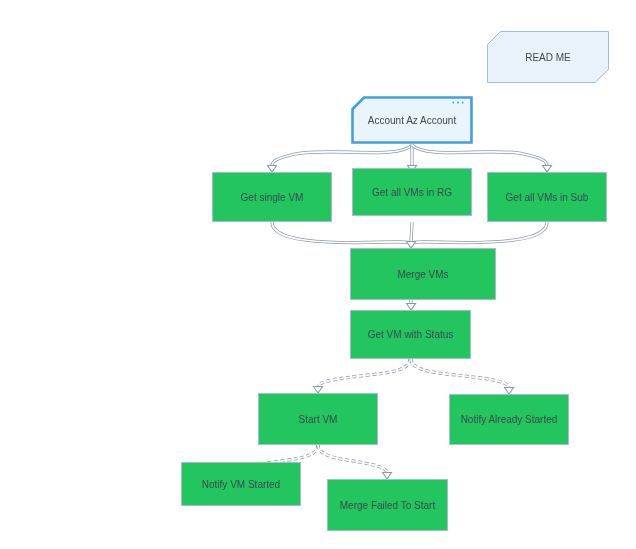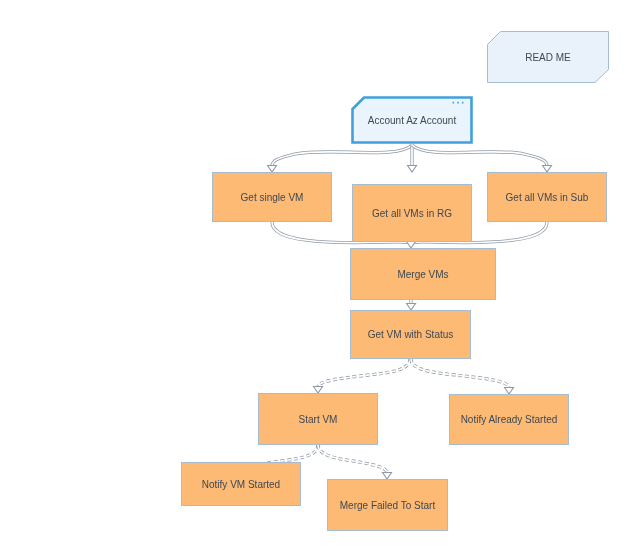--- a/index.html
+++ b/index.html
@@ -5,21 +5,21 @@
   html,body{
     margin:0;padding:0;width:636px;height:549px;overflow:hidden;
     background:#ffffff;
     font-family:"Liberation Sans",sans-serif;
   }
   .canvas{position:relative;width:636px;height:549px;background:#ffffff;}
   svg.edges{position:absolute;left:0;top:0;}
 
   .node{
     position:absolute;box-sizing:border-box;
-    background:#fdba74;border:1px solid #a6bcd1;
+    background:#22c55e;border:1px solid #a6bcd1;
     display:flex;align-items:center;justify-content:center;
     font-size:10px;color:#3e4852;text-align:center;
   }
   .pnode{position:absolute;}
   .pnode svg{position:absolute;left:0;top:0;display:block;}
   .plabel{
     position:absolute;left:0;top:0;width:100%;height:100%;
     display:flex;align-items:center;justify-content:center;
     font-size:10px;color:#3e4852;
   }
@@ -120,21 +120,21 @@
       <polygon class="selShape" points="13,1.5 120.5,1.5 120.5,46.5 1.5,46.5 1.5,13"></polygon>
     </svg>
     <span class="plabel">Account Az Account</span>
     <span class="dots">⋯</span>
   </div>
 
   <div class="node" style="left:212px;top:172px;width:120px;height:50px">
     <span>Get single VM</span>
   </div>
 
-  <div class="node" style="left:352px;top:184px;width:120px;height:58px">
+  <div class="node" style="left:352px;top:168px;width:120px;height:48px">
     <span>Get all VMs in RG</span>
   </div>
 
   <div class="node" style="left:487px;top:172px;width:120px;height:50px">
     <span>Get all VMs in Sub</span>
   </div>
 
   <div class="node" style="left:350px;top:248px;width:146px;height:52px">
     <span>Merge VMs</span>
   </div>

